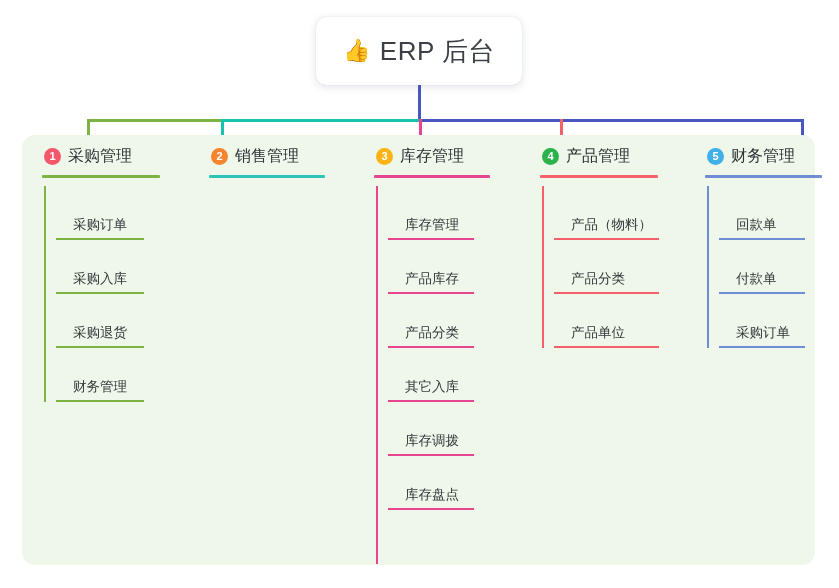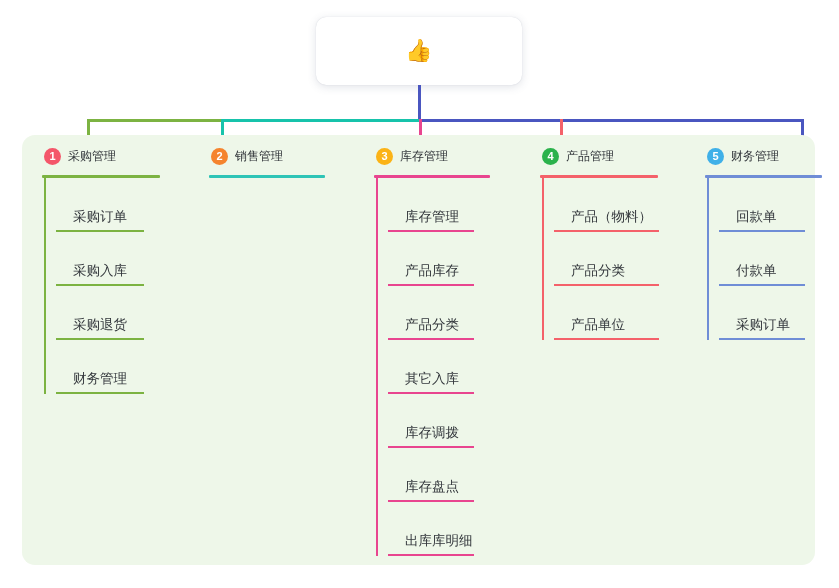--- a/index.html
+++ b/index.html
@@ -83,34 +83,34 @@
     height: 17px;
     border-radius: 50%;
     color: #ffffff;
     font-size: 11px;
     line-height: 17px;
     text-align: center;
     font-weight: bold;
     flex: none;
   }
   .col-title {
-    font-size: 12px;
+    font-size: 16px;
     color: #2f3338;
     white-space: nowrap;
   }
   .head-rule {
     height: 3px;
     margin-top: 6px;
     border-radius: 1px;
   }
 
   
   .leaves {
     position: relative;
-    margin-top: 0;
+    margin-top: 8px;
     padding-left: 12px;
     box-sizing: border-box;
   }
   .spine {
     position: absolute;
     left: 12px;
     top: 0;
     width: 2px;
   }
   .leaf {
@@ -135,20 +135,21 @@
   }
 </style>
 </head>
 <body>
 
 <div id="canvas">
 
   <div id="root-card">
     <div id="root-title">
       <span class="thumb-emoji">👍</span>
+      <span>ERP 后台</span>
     </div>
   </div>
 
   <div id="connector-layer">
       <div class="vline" style="left: 418px; top: 85px; width: 3px; height: 37px; background: rgb(74, 86, 192);"></div>
       <div class="hline" style="left: 87px; top: 119px; width: 134px; height: 3px; background: rgb(124, 179, 66);"></div>
       <div class="hline" style="left: 221px; top: 119px; width: 198px; height: 3px; background: rgb(23, 195, 171);"></div>
       <div class="hline" style="left: 419px; top: 119px; width: 383px; height: 3px; background: rgb(74, 86, 192);"></div>
       <div class="vline" style="left: 87px; top: 119px; width: 3px; height: 24px; background: rgb(124, 179, 66);"></div>
       <div class="vline" style="left: 221px; top: 119px; width: 3px; height: 24px; background: rgb(23, 195, 171);"></div>
@@ -218,24 +219,20 @@
             <div class="leaf-rule" style="width: 86px; background: rgb(232, 69, 143);"></div>
           </div>
           <div class="leaf">
             <span class="leaf-label">库存调拨</span>
             <div class="leaf-rule" style="width: 86px; background: rgb(232, 69, 143);"></div>
           </div>
           <div class="leaf">
             <span class="leaf-label">库存盘点</span>
             <div class="leaf-rule" style="width: 86px; background: rgb(232, 69, 143);"></div>
           </div>
-          <div class="leaf">
-            <span class="leaf-label">出库库明细</span>
-            <div class="leaf-rule" style="width: 86px; background: rgb(232, 69, 143);"></div>
-          </div>
         </div>
       </div>
       <div class="column" style="left: 530px; width: 160px;">
         <div class="col-head">
           <span class="badge" style="background: rgb(43, 178, 76);">4</span>
           <span class="col-title">产品管理</span>
         </div>
         <div class="head-rule" style="width: 118px; background: rgb(244, 97, 106); margin-left: 10px;"></div>
         <div class="leaves">
           <div class="spine" style="background: rgb(244, 97, 106); height: 162px;"></div>

